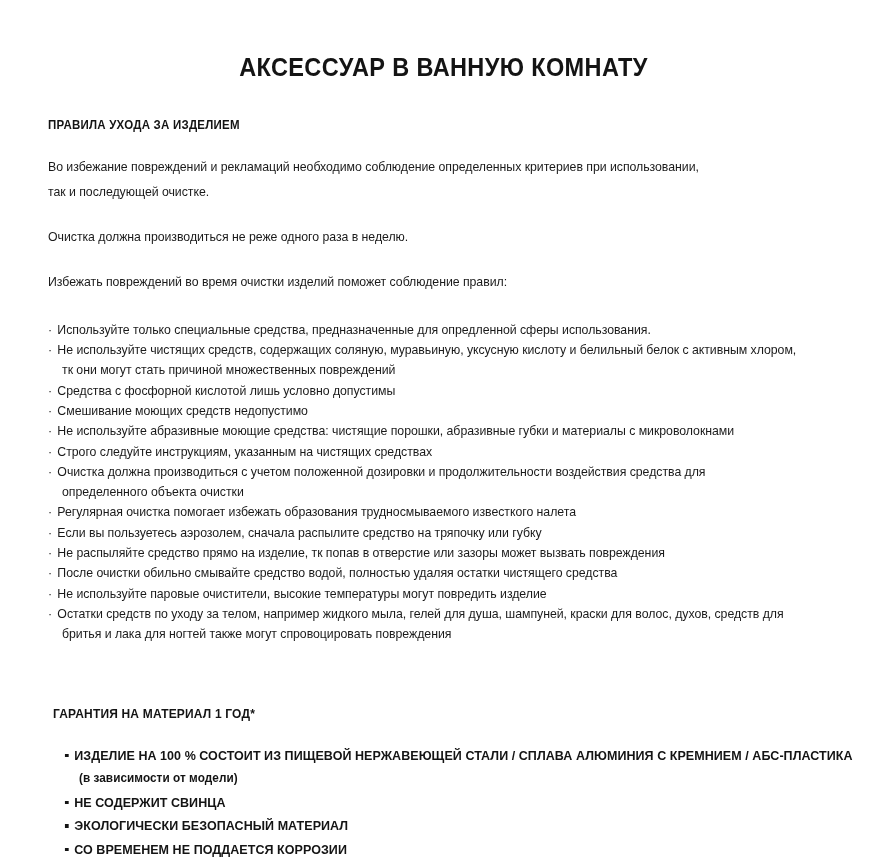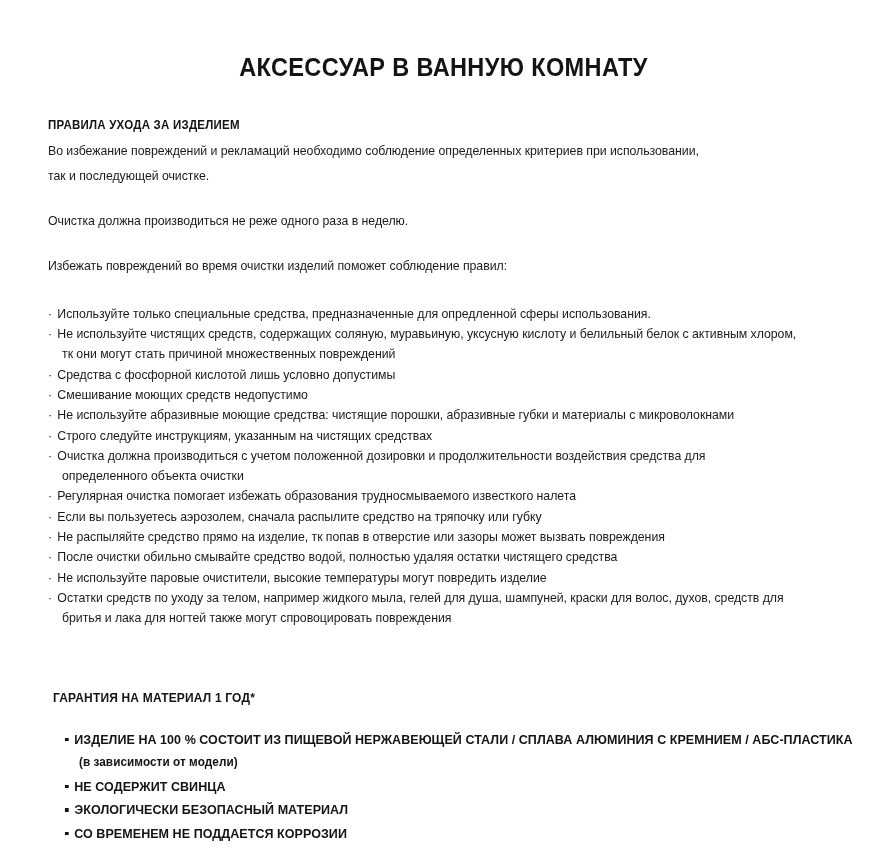--- a/index.html
+++ b/index.html
@@ -47,21 +47,21 @@
     font-size: 12.5px;
     font-weight: 700;
     letter-spacing: 0.25px;
     transform: scaleX(0.92);
     transform-origin: left top;
     color: #141414;
   }
 
   
   .intro-block {
-    margin-top: 6px;
+    margin-top: 22px;
   }
   .para {
     font-size: 13.2px;
     font-weight: 400;
     line-height: 25px;
     letter-spacing: -0.05px;
     transform: scaleX(0.935);
     transform-origin: left top;
     color: #1a1a1a;
     white-space: nowrap;

